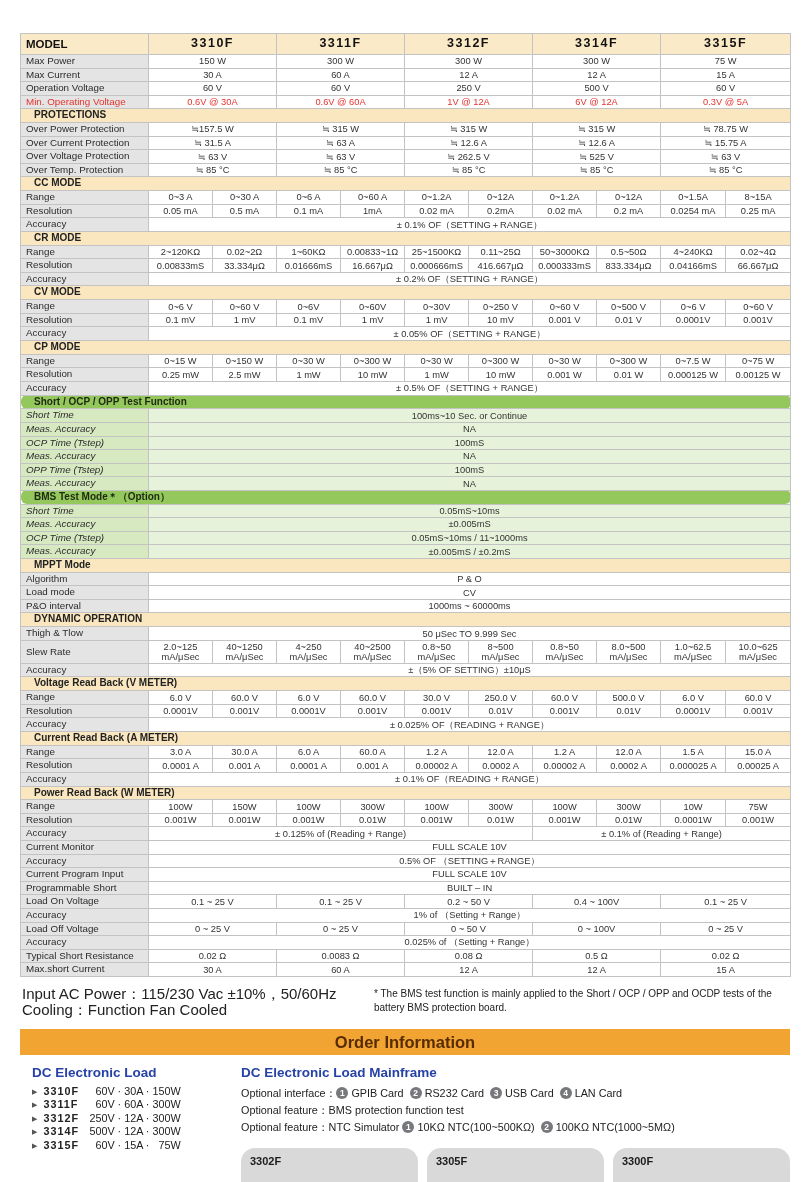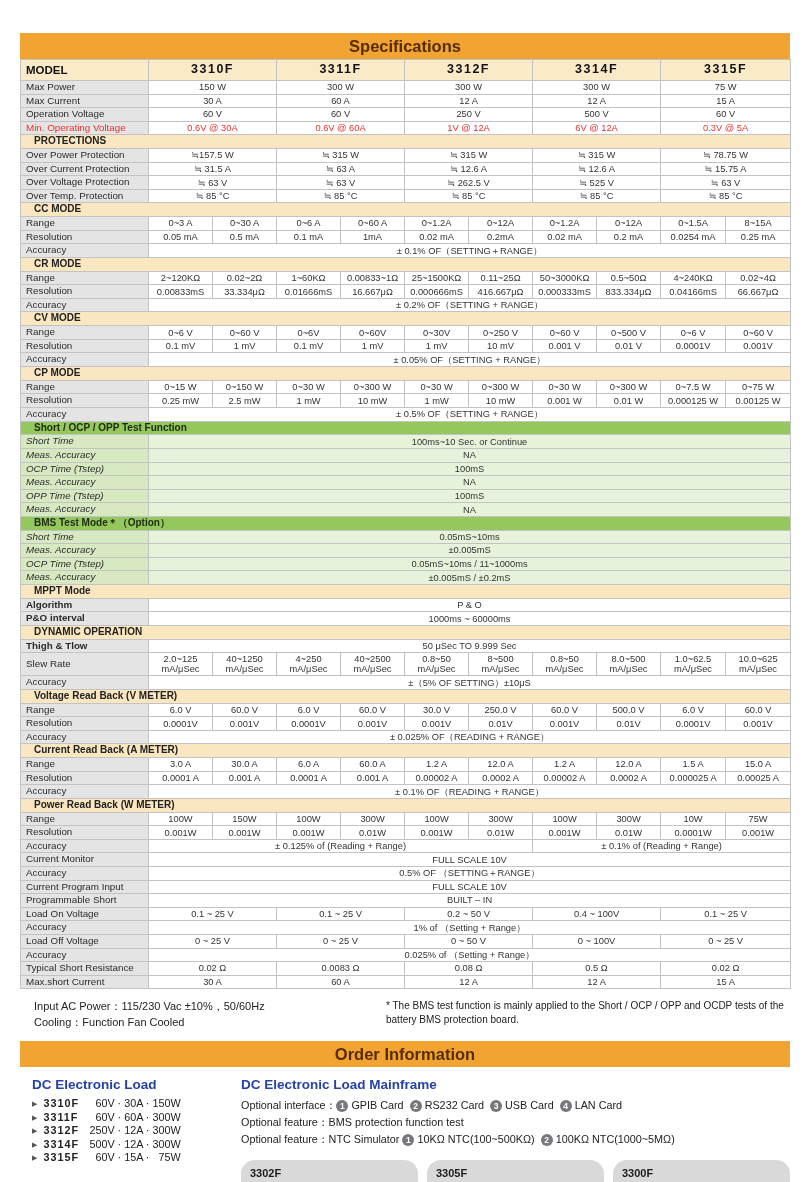--- a/index.html
+++ b/index.html
@@ -18,37 +18,37 @@
 
   table.spec { border-collapse:collapse; table-layout:fixed; width:770px; margin:0 20px; }
   .spec td {
     border:1px solid #c3c3c3; text-align:center; vertical-align:middle;
     font-size:9.3px; line-height:1.08; padding:1px 1px; height:12px; color:#333;
     background:#fff; overflow:hidden;
   }
   .spec td.lab {
     background:#e4e4e4; text-align:left; padding-left:5px; font-size:9.8px; color:#2b2b2b;
   }
-  .spec td.lab.b { font-weight:bold; }
+  .spec td.lab.b { font-weight:normal; }
   .spec tr.model-row td {
     background:#fbeac7; font-weight:bold; font-size:12.5px; height:21px; letter-spacing:1.5px; color:#111;
   }
   .spec tr.model-row td.lab { letter-spacing:0; font-size:11.5px; }
   .spec td.section {
     background:#fae7c0; text-align:left; font-weight:bold; padding-left:13px;
     font-size:10px; height:13px; color:#222;
   }
-  .spec tr.green-head td.section { background:#94c75c; color:#1d2a10; }
+  .spec tr.green-head td.section { background:#94c75c; color:#1d2a10;border-radius:6px; }
   .spec tr.green td { background:#e7f2da; }
   .spec tr.green td.lab { background:#d7e9c1;font-style:italic; }
   .spec tr.red td { color:#e6332e; }
   .spec td.pre { white-space:pre-line; }
 
   .notes { display:flex; margin:9px 20px 0 20px; }
-  .notes-left { margin-left:14px; width:330px; font-size:11px; line-height:16px; color:#222; }
+  .notes-left { margin-left:2px; width:330px; font-size:15px; line-height:16px; color:#222; }
   .notes-right { width:400px; font-size:10px; line-height:14px; color:#222; margin-left:22px; padding-top:1px; }
 
   .order-band { margin-top:11px; }
 
   .order-wrap { display:flex; margin:10px 20px 0 20px; }
   .order-left { width:222px; padding-left:12px; }
   .order-right { flex:1; }
 
   .blue-title { color:#2742a6; font-weight:bold; font-size:13.5px; margin-bottom:5px; }
 
@@ -72,21 +72,20 @@
     padding:7px 8px 4px 9px;
   }
   .panel-title { font-size:8.4px; color:#333; white-space:nowrap; }
   .panel-title .pname { font-weight:bold; font-size:11px; color:#1c1c1c; margin-right:3px; }
 </style>
 </head>
 <body>
 
 <div class="page">
 
-  <div class="band">Specifications</div>
 
   <table class="spec">
     <colgroup>
       <col style="width:128px">
       <col style="width:64px">
         <col style="width:64px">
         <col style="width:64px">
         <col style="width:64px">
       <col style="width:64px">
         <col style="width:64px">
@@ -348,20 +347,24 @@
         <tr class="green">
           <td class="lab">Meas. Accuracy</td>
           <td colspan="10" class="val pre">±0.005mS / ±0.2mS</td>
         </tr>
         <tr>
           <td colspan="11" class="section">MPPT Mode</td>
         </tr>
         <tr>
           <td class="lab b">Algorithm</td>
           <td colspan="10" class="val pre">P &amp; O</td>
+        </tr>
+        <tr>
+          <td class="lab b">Load mode</td>
+          <td colspan="10" class="val pre">CV</td>
         </tr>
         <tr>
           <td class="lab b">P&amp;O interval</td>
           <td colspan="10" class="val pre">1000ms ~ 60000ms</td>
         </tr>
         <tr>
           <td colspan="11" class="section">DYNAMIC OPERATION</td>
         </tr>
         <tr>
           <td class="lab b">Thigh &amp; Tlow</td>

